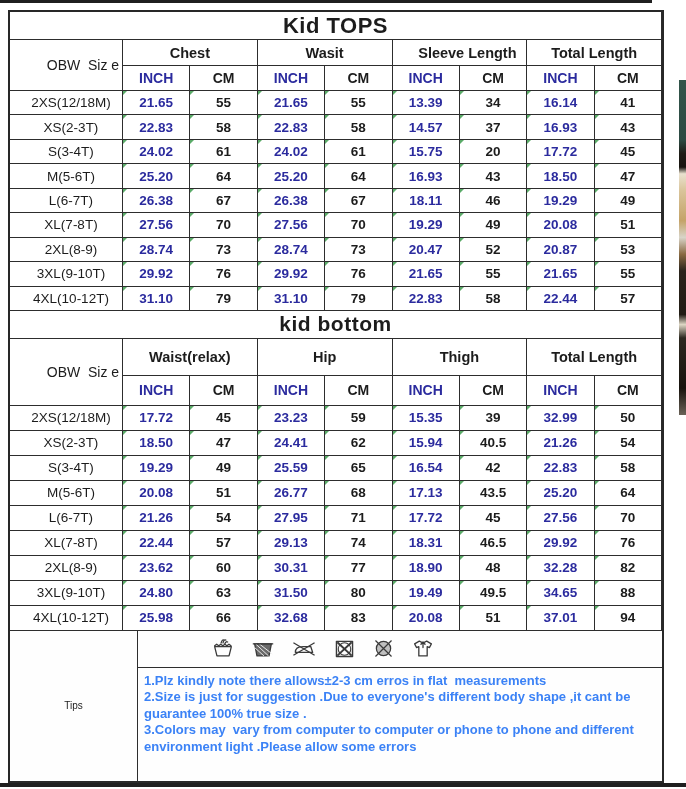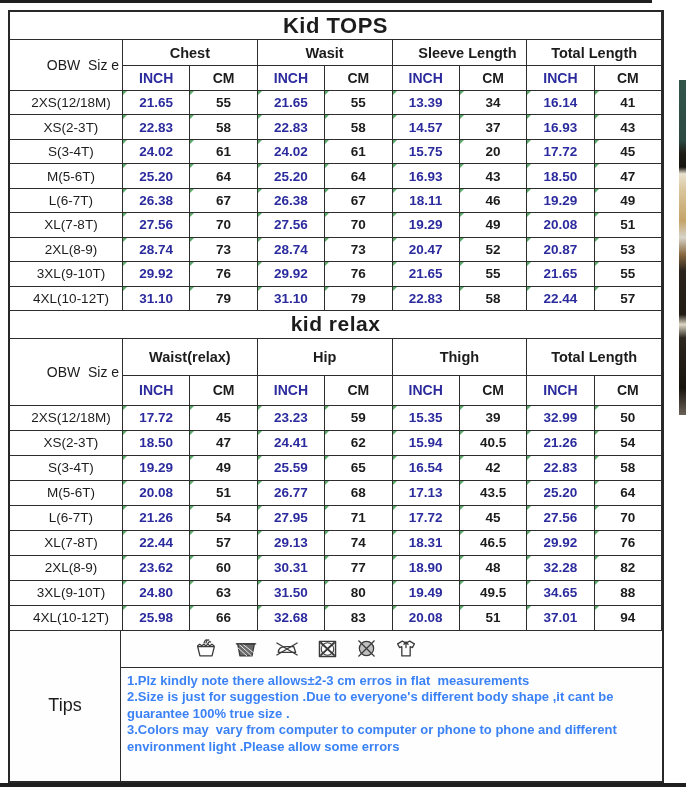--- a/index.html
+++ b/index.html
@@ -41,22 +41,22 @@
   .szc  { font-size:13.5px;padding-left:10px; }
   .num  { font-weight:bold; font-size:13.5px; }
   .inch { color:#2b2b9e; }
   .cm   { color:#1c1c1c; }
   .num::before {
     content:''; position:absolute; top:0; left:0;
     border-top:4.5px solid #3e9e4f; border-right:4.5px solid transparent; opacity:.85;
   }
   .tips { flex:1; display:flex; }
   .tips-label {
-    width:111px; border-right:1.5px solid #2d2d2d;
-    display:flex; align-items:center; justify-content:center; font-size:18px;
+    width:128px; border-right:1.5px solid #2d2d2d;
+    display:flex; align-items:center; justify-content:center; font-size:10px;
   }
   .tips-body { flex:1; display:flex; flex-direction:column; }
   .care-icons {
     height:37px; border-bottom:1.5px solid #2d2d2d;
     display:flex; align-items:center; gap:14px; padding-left:72px;
   }
   .care-icons svg { display:block; }
   .tips-text { flex:1; padding:5px 6px 4px 6px; }
   .tip-line {
     margin:0; color:#3b82f6; font-weight:bold; font-size:13px;
@@ -161,21 +161,21 @@
       <div class="num inch">31.10</div>
       <div class="num cm">79</div>
       <div class="num inch">31.10</div>
       <div class="num cm">79</div>
       <div class="num inch">22.83</div>
       <div class="num cm">58</div>
       <div class="num inch">22.44</div>
       <div class="num cm">57</div>
     </section>
   <section class="size-table" id="bottom-table">
-      <div class="t-title" style="grid-column: 1 / -1;">kid relax</div>
+      <div class="t-title" style="grid-column: 1 / -1;">kid bottom</div>
       <div class="obw">OBW  Siz e</div>
       <div class="grp" style="grid-area: 2 / 2 / auto / span 2;">Waist(relax)</div>
       <div class="grp" style="grid-area: 2 / 6 / auto / span 2;">Thigh</div>
       <div class="grp" style="grid-area: 2 / 4 / auto / span 2;">Hip</div>
       <div class="grp" style="grid-area: 2 / 8 / auto / span 2;">Total Length</div>
       <div class="unit inch" style="grid-area: 3 / 2;">INCH</div>
       <div class="unit cm" style="grid-area: 3 / 3;">CM</div>
       <div class="unit inch" style="grid-area: 3 / 4;">INCH</div>
       <div class="unit cm" style="grid-area: 3 / 5;">CM</div>
       <div class="unit inch" style="grid-area: 3 / 6;">INCH</div>

